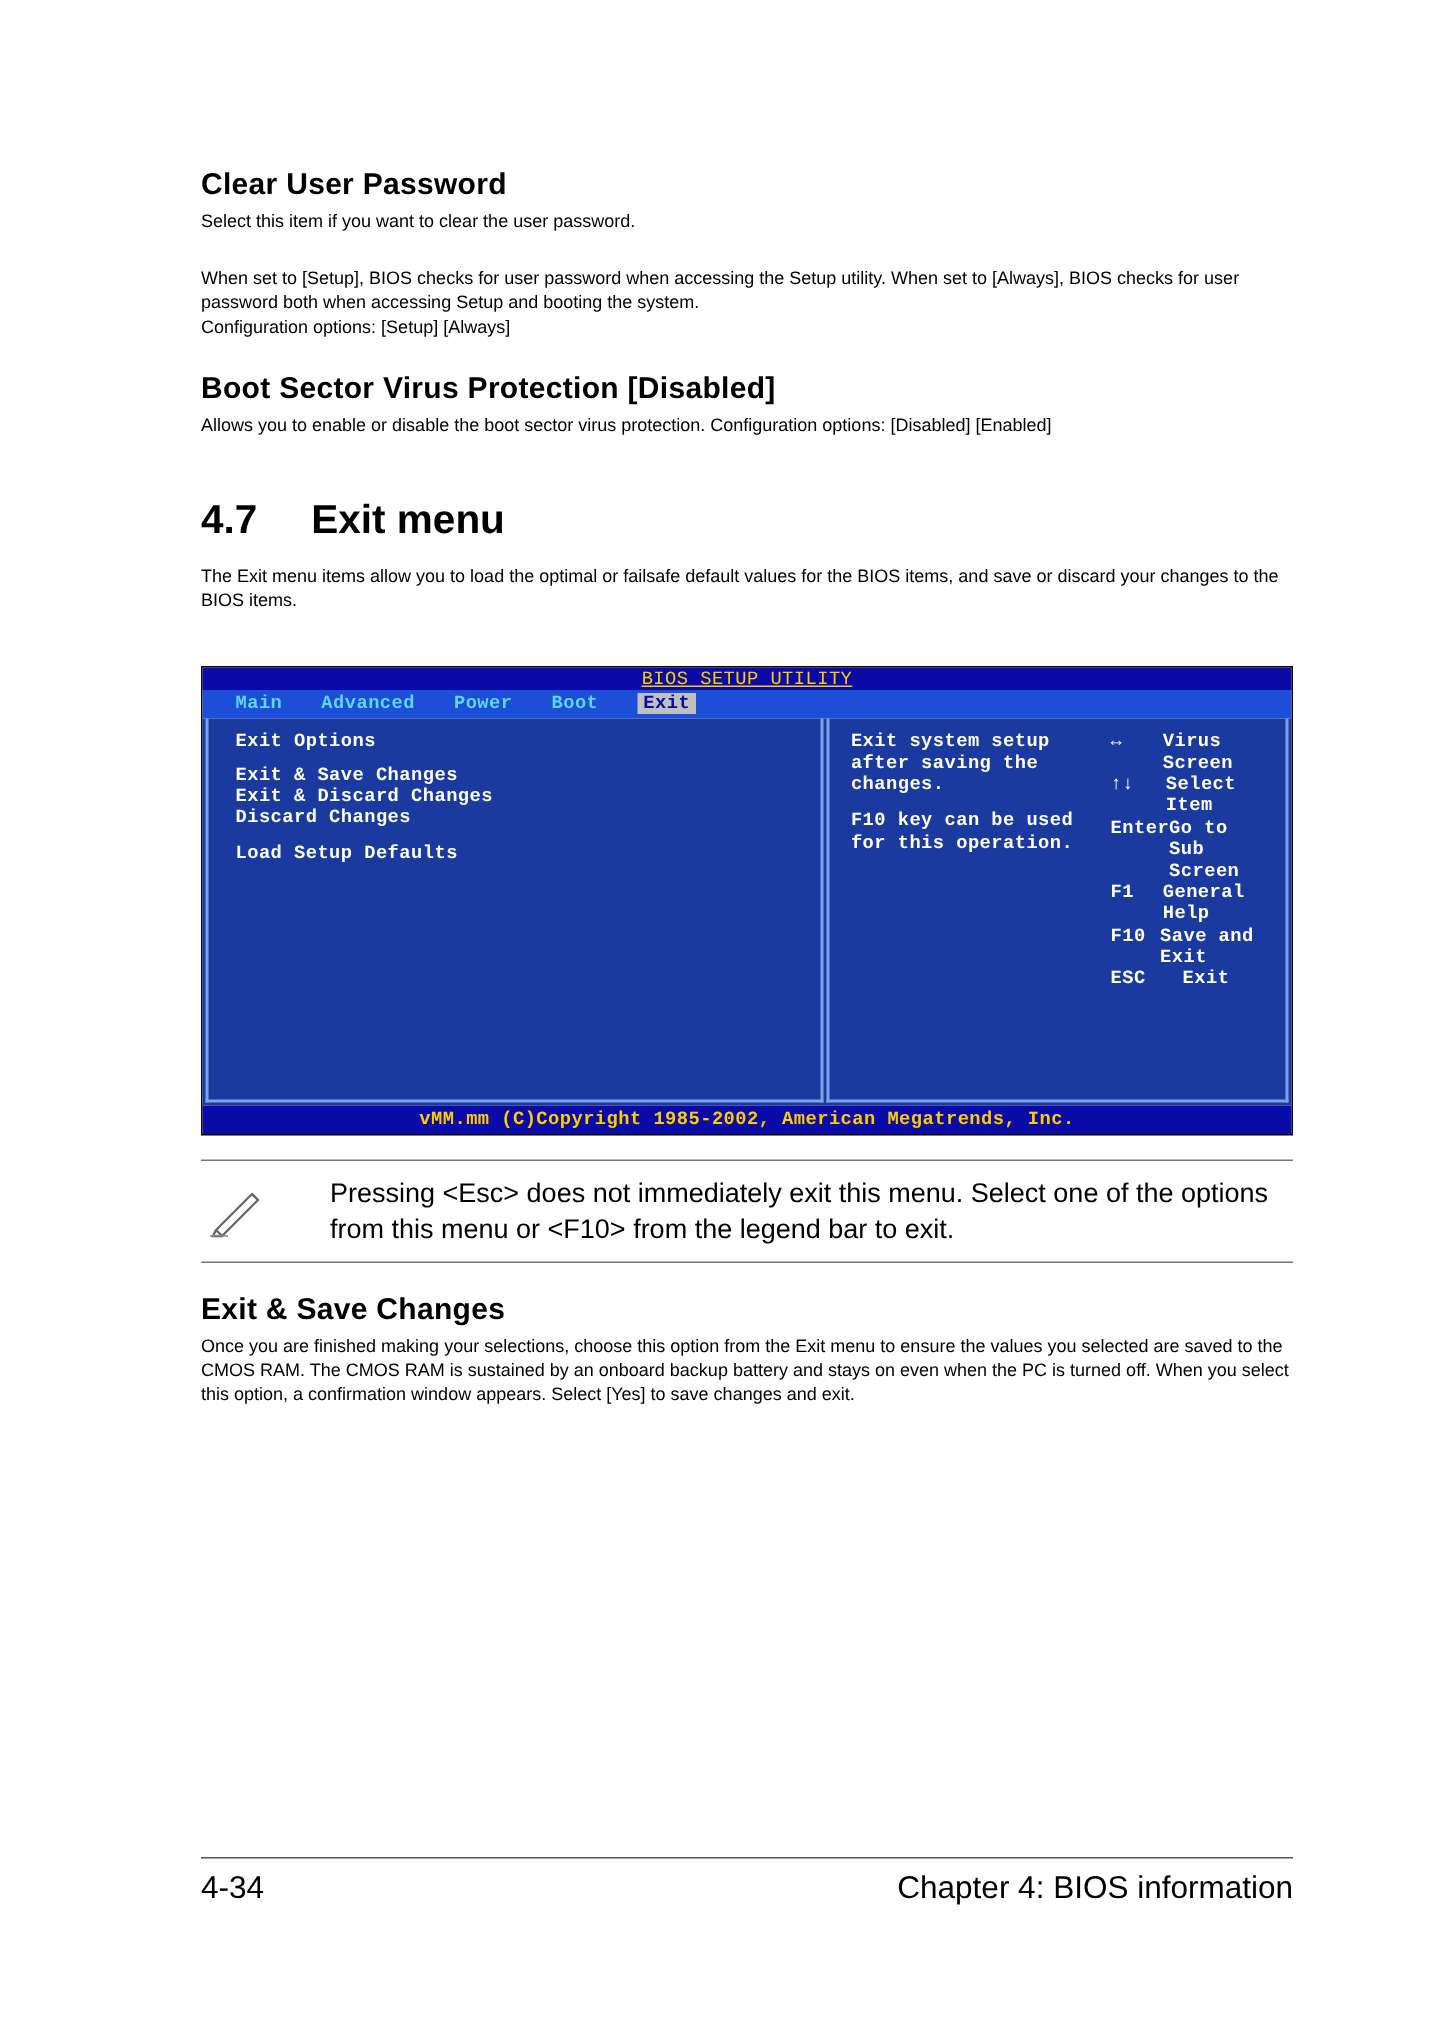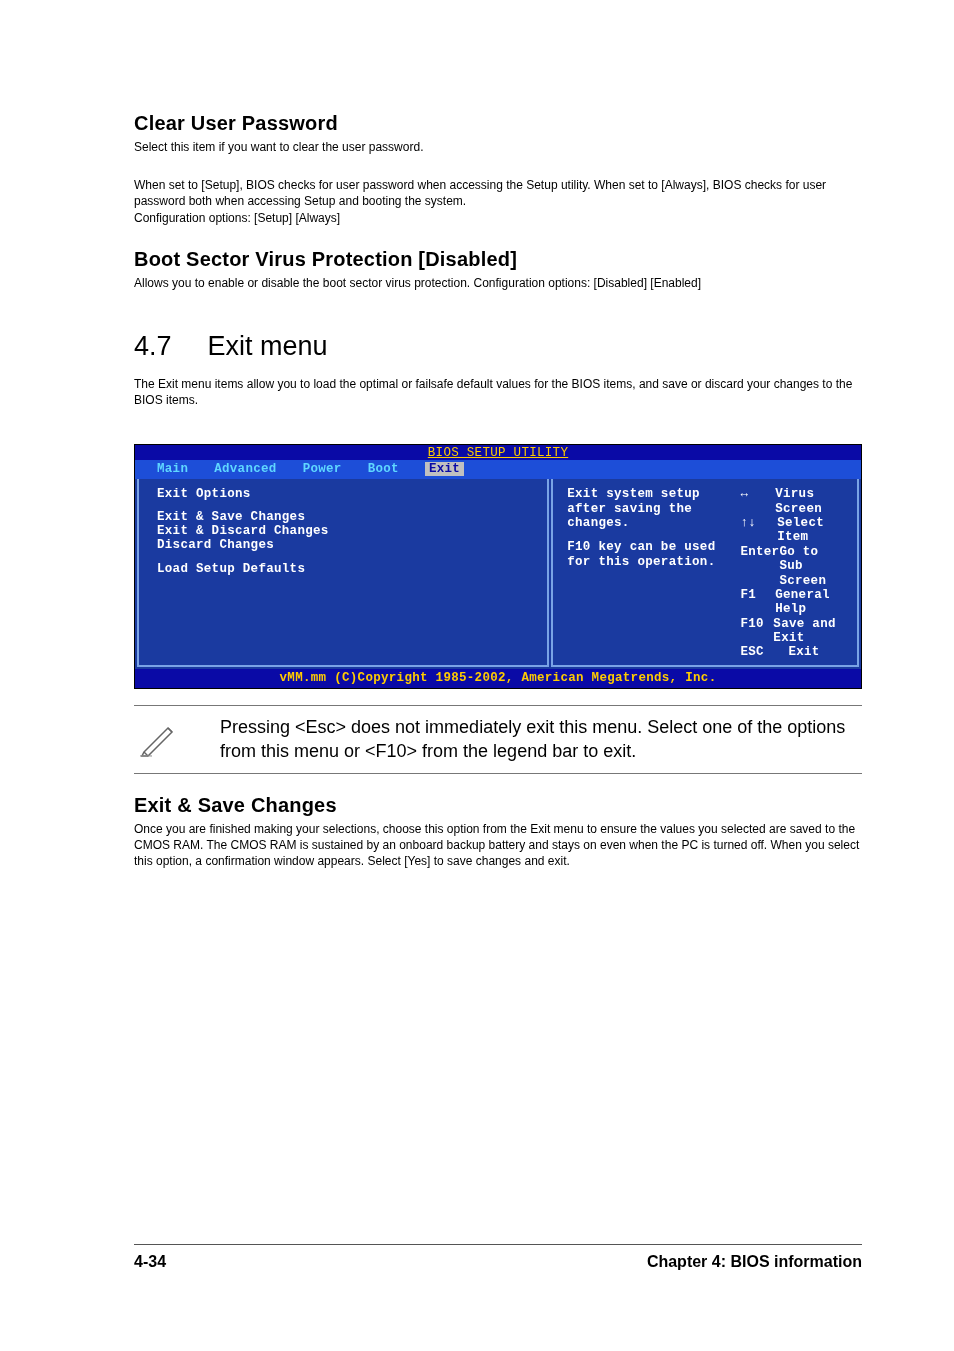--- a/index.html
+++ b/index.html
@@ -20,21 +20,21 @@
     margin-bottom: 4px;
     letter-spacing: 0.2px;
   }
   .body-text {
     font-size: 12px;
     line-height: 1.35;
     margin-bottom: 22px;
   }
   .section-title {
     font-size: 27px;
-    font-weight: 400;
+    font-weight: 700;
     margin-top: 40px;
     margin-bottom: 14px;
     display: flex;
     gap: 36px;
   }
   .bios-box {
     margin-top: 36px;
     border: 1px solid #000;
     font-family: "Courier New", monospace;
     font-size: 12.5px;
@@ -60,21 +60,21 @@
   }
   .bios-tab { color: #5fd7ff; }
   .bios-tab.active {
     background: #c0c0c0;
     color: #0a0aa6;
     padding: 0 4px;
   }
   .bios-body {
     display: flex;
     background: #1a3aa0;
-    height: 190px;
+    height: 258px;
   }
   .bios-left {
     flex: 1.35;
     border: 2px solid #7aa3e6;
     border-top: none;
     margin: 0 2px 2px 2px;
     padding: 8px 18px;
     color: #fff;
   }
   .bios-left .hdr { margin-bottom: 10px; }
@@ -125,22 +125,22 @@
   }
   .footer {
     position: absolute;
     bottom: 80px;
     left: 134px;
     right: 92px;
     border-top: 1px solid #555;
     padding-top: 8px;
     display: flex;
     justify-content: space-between;
-    font-size: 16px;
-    font-weight: 700;
+    font-size: 21px;
+    font-weight: 400;
   }
 </style>
 </head>
 <body>
 
 <div class="page">
 
   <div class="h3">Clear User Password</div>
   <div class="body-text">Select this item if you want to clear the user password.</div>
 

